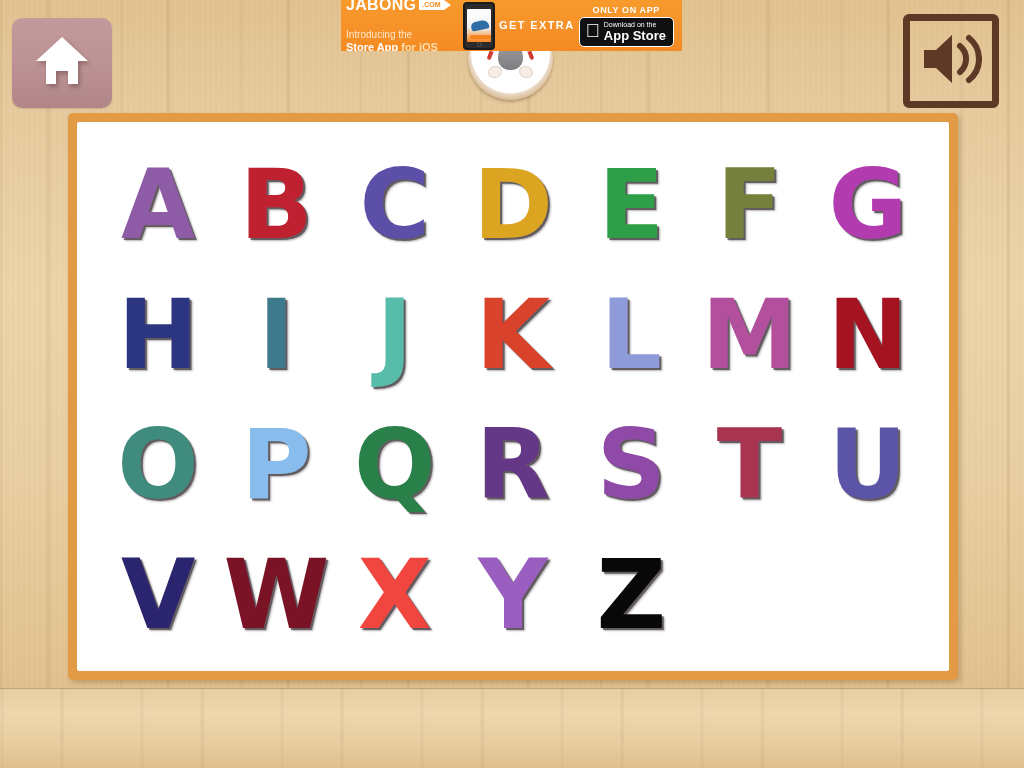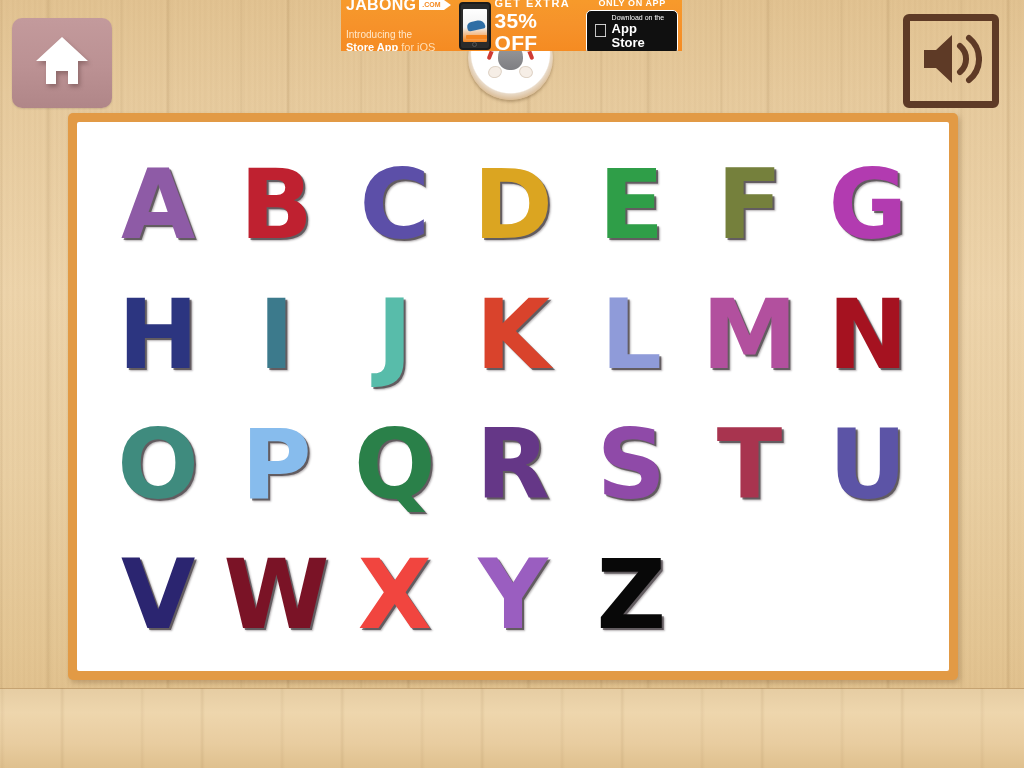--- a/index.html
+++ b/index.html
@@ -118,21 +118,21 @@
     font-size: 10px;
     line-height: 12px;
     margin-top: 16px;
   }
   .ad-sub2 {
     color: #ffffff;
     font-size: 11px;
     font-weight: bold;
     line-height: 13px;
   }
-  .ad-sub2 .dim { color: #ffdeb4; font-weight: normal; }
+  .ad-sub2 .dim { color: #ffdeb4; font-weight: bold; }
   .ad-phone {
     width: 32px;
     height: 48px;
     border-radius: 4px;
     background: #2b2b2b;
     border: 2px solid #1b1b1b;
     margin: 0 4px;
     position: relative;
     flex: 0 0 auto;
   }
@@ -398,21 +398,20 @@
     <div class="ad-phone">
       <div class="screen">
         <div class="shoe"></div>
         <div class="bar"></div>
       </div>
       <div class="home"></div>
     </div>
 
     <div class="ad-mid">
       <div class="ad-get">GET EXTRA</div>
-      <div class="ad-off">35% OFF</div>
     </div>
 
     <div class="ad-right">
       <div class="ad-only">ONLY ON APP</div>
       <div class="appstore-badge">
         <span class="apple-glyph"></span>
         <span class="appstore-text">
           <span class="appstore-dl">Download on the</span>
           <span class="appstore-name">App Store</span>
         </span>

